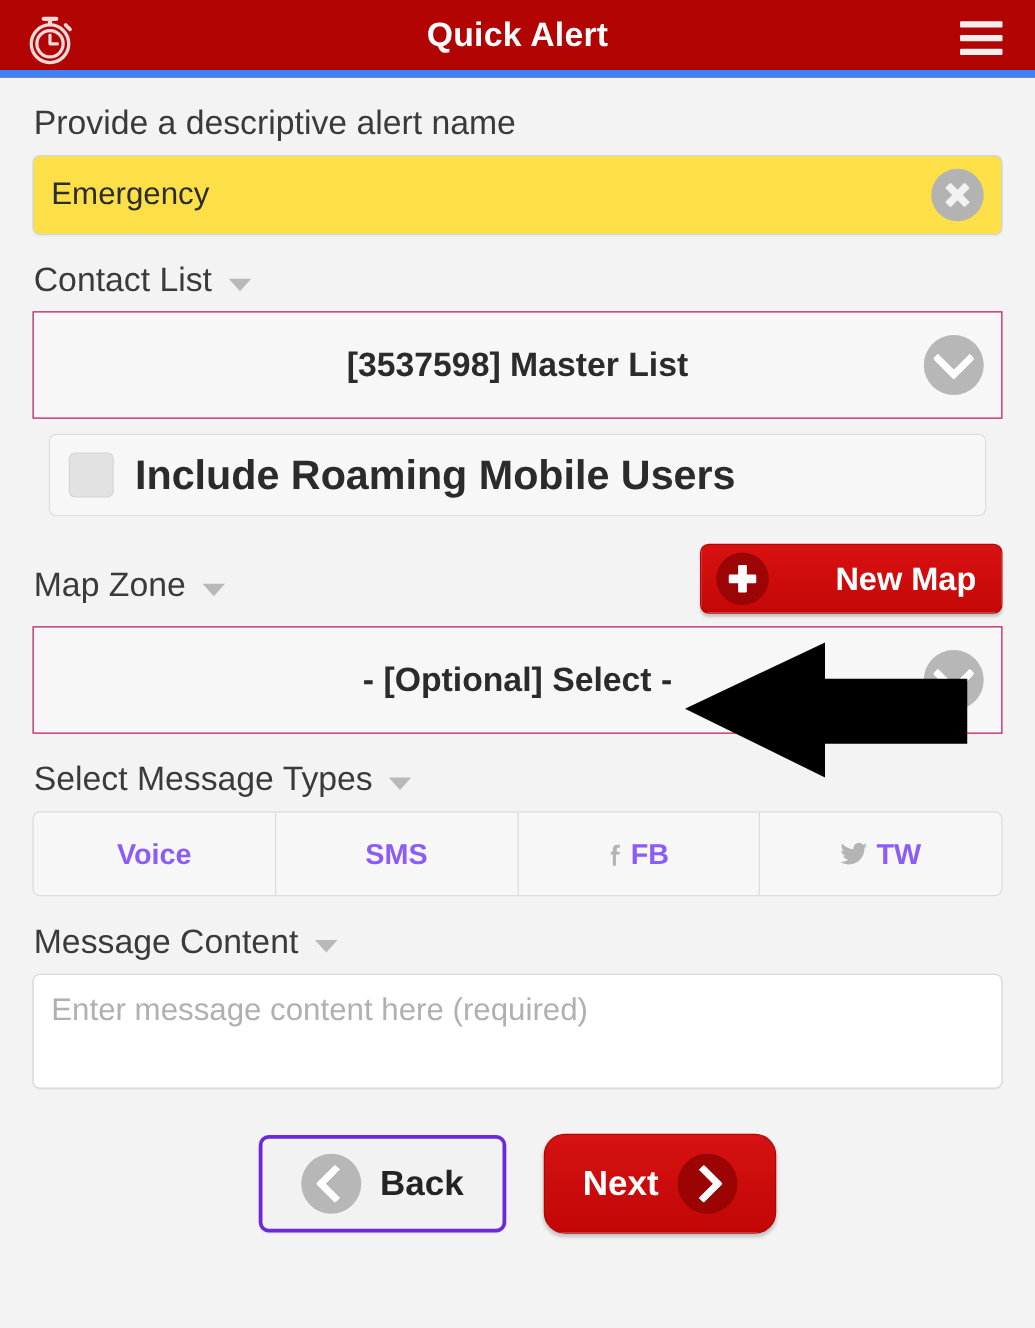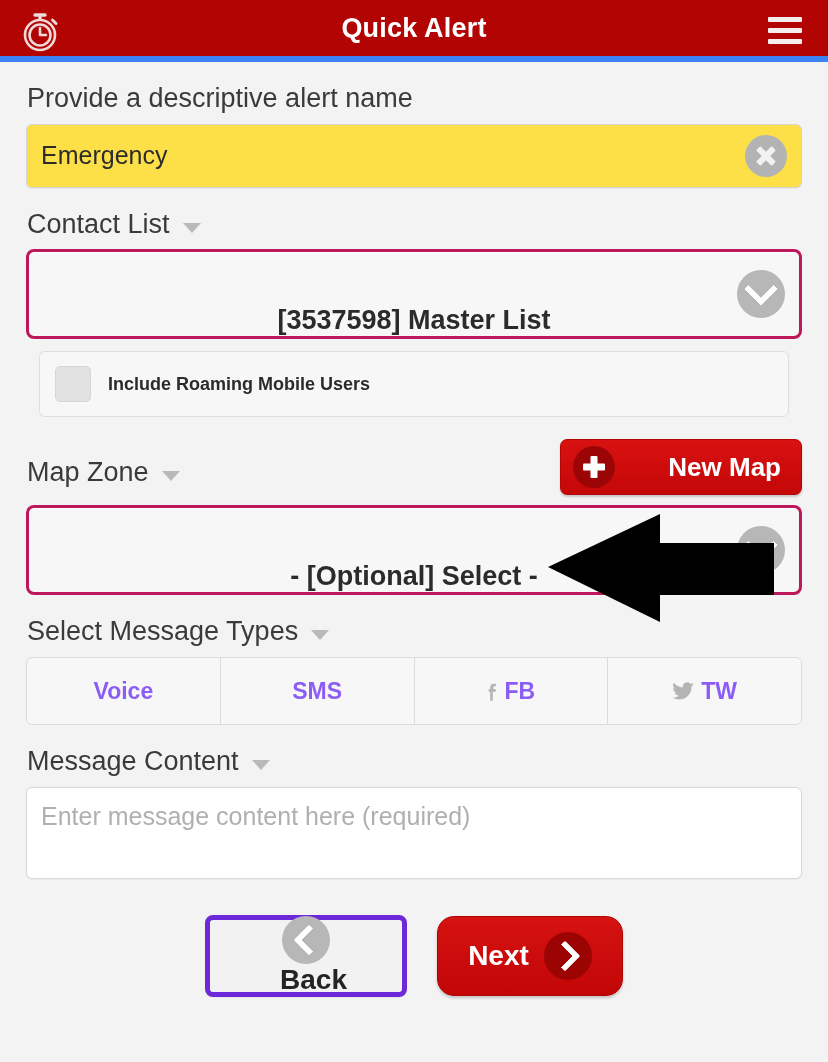--- a/index.html
+++ b/index.html
@@ -124,24 +124,24 @@
     border-radius: 1px;
   }
   .clear-btn::before { transform: translate(-50%,-50%) rotate(45deg); }
   .clear-btn::after  { transform: translate(-50%,-50%) rotate(-45deg); }
 
   
   .select-box {
     position: relative;
     height: 84px;
     background: #f7f7f7;
-    border: 3px solid #be185d;
-    border-radius: 8px;
-    display: flex;
-    align-items: flex-end;
+    border: 1px solid #be185d;
+    border-radius: 0;
+    display: flex;
+    align-items: center;
     justify-content: center;
     box-shadow: inset 0 1px 0 #ffffff;
   }
   .select-box .sel-text {
     font-size: 27px;
     font-weight: bold;
     color: #2b2b2b;
     text-align: center;
     padding: 0 60px;
   }
@@ -184,21 +184,21 @@
     width: 34px;
     height: 34px;
     background: #e2e2e2;
     border: 1px solid #d6d6d6;
     border-radius: 5px;
     cursor: pointer;
     flex: none;
   }
   .checkbox-label {
     margin-left: 17px;
-    font-size: 18px;
+    font-size: 33px;
     font-weight: bold;
     color: #2b2b2b;
   }
 
   
   .row-between {
     display: flex;
     align-items: flex-end;
     justify-content: space-between;
     margin-top: 22px;
@@ -299,30 +299,29 @@
   
   .footer {
     display: flex;
     align-items: center;
     justify-content: center;
     gap: 30px;
     margin-top: 36px;
   }
   .btn-back {
     background: #f2f2f2;
-    border: 5px solid #6d28d9;
+    border: 3px solid #6d28d9;
     border-radius: 8px;
     height: 72px;
     width: 192px;
     display: flex;
     align-items: center;
     justify-content: center;
     cursor: pointer;
     box-shadow: 0 1px 1px rgba(0,0,0,0.05);
-    flex-direction: column;
   }
   .btn-next {
     background: linear-gradient(#d61212, #c20606);
     border: 1px solid #b00505;
     border-radius: 17px;
     height: 78px;
     width: 184px;
     display: flex;
     align-items: center;
     justify-content: center;

